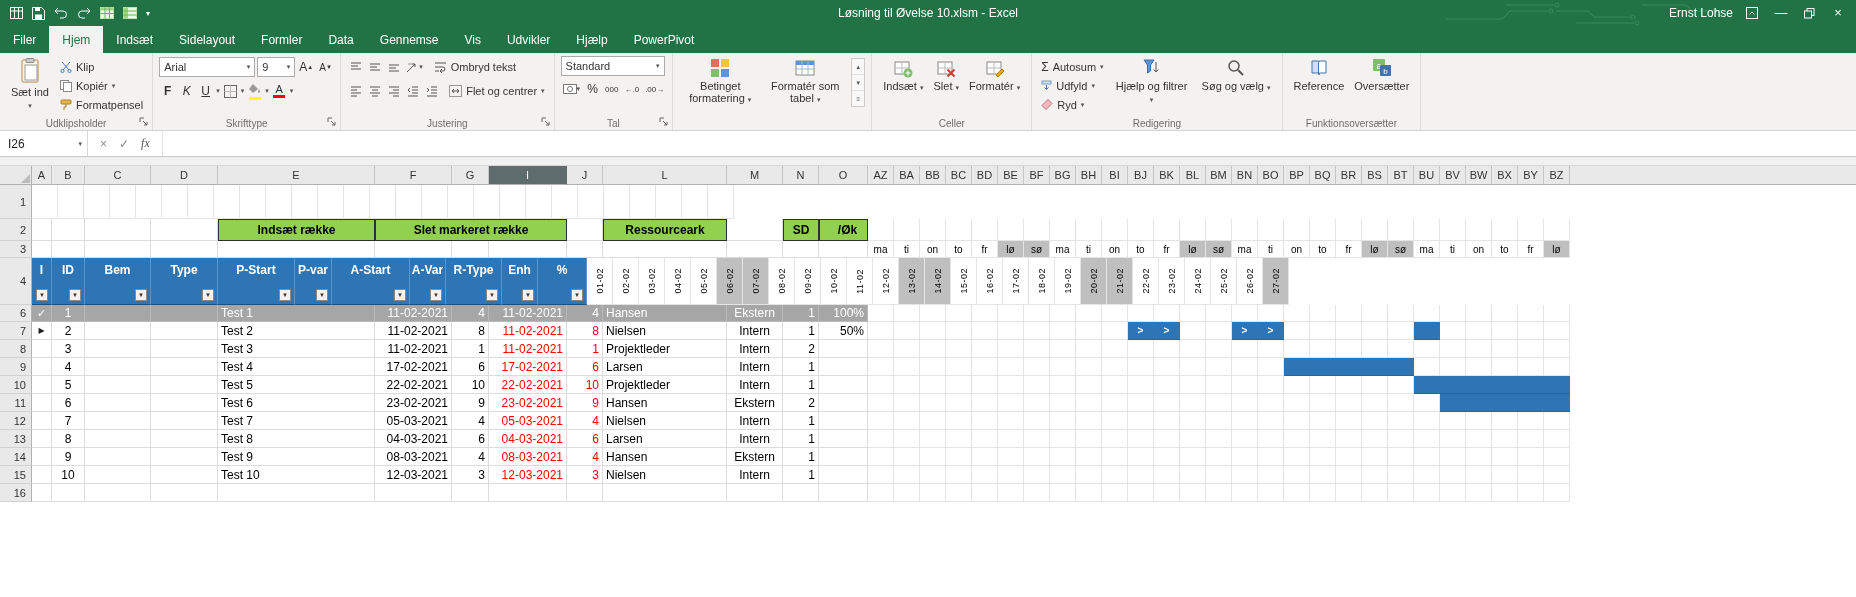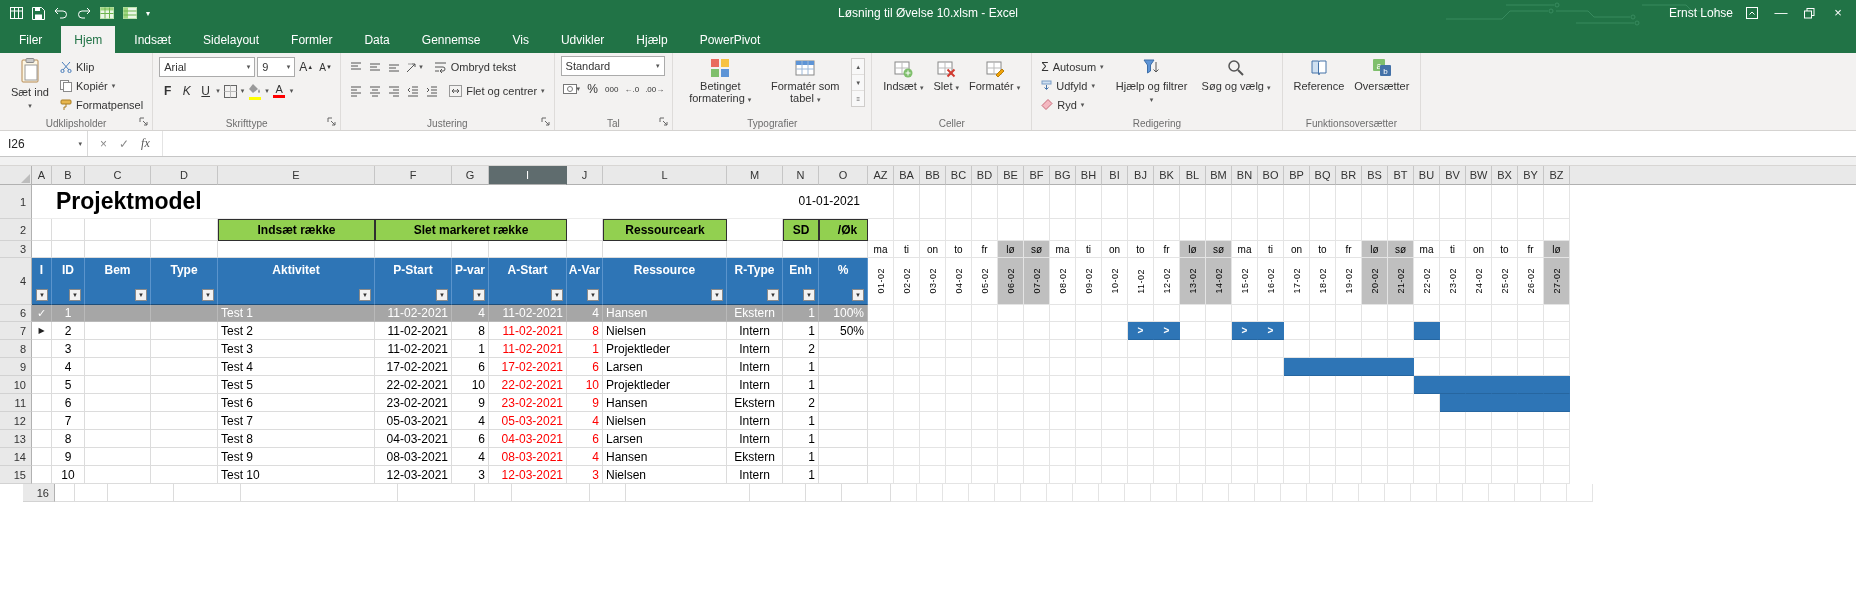--- a/index.html
+++ b/index.html
@@ -16,21 +16,21 @@
   .qat svg { display:block; }
   .qat .chev { font-size:8px; color:#fff; }
   .title-text { position:absolute; left:50%; transform:translateX(-50%); font-size:12px; white-space:nowrap; z-index:2; }
   .decor { position:absolute; right:130px; top:0; z-index:1; opacity:.85; }
   .tb-right { margin-left:auto; display:flex; align-items:center; gap:13px; padding-right:8px; z-index:3; }
   .user { font-size:12px; }
   .wbtn { color:#fff; font-size:13px; line-height:26px; text-align:center; width:20px; cursor:default; }
   
   .tabrow { flex:0 0 27px; background:var(--excel-green,#217346); display:flex; align-items:stretch; color:#fff; }
   .tabs { display:flex; align-items:stretch; }
-  .tab { padding:6px 13px 5px; font-size:12px; display:flex; align-items:center;margin-left:6px; }
+  .tab { padding:6px 13px 5px; font-size:12px; display:flex; align-items:center; }
   .tab.active { background:#f3f2f1; color:var(--excel-green,#217346); }
   .tellme { display:flex; align-items:center; gap:6px; margin-left:20px; font-size:12px; }
   
   .ribbon { flex:0 0 78px; background:#f3f2f1; border-bottom:1px solid #d5d3d1; display:flex; position:relative; color:#333; }
   .group { position:relative; border-right:1px solid #dedcda; padding:3px 6px 14px 6px; display:flex; align-items:flex-start; }
   .grp-label { position:absolute; bottom:1px; left:0; right:0; text-align:center; font-size:10px; color:#6d6d6d; white-space:nowrap; overflow:hidden; }
   .launcher { position:absolute; right:3px; bottom:3px; }
   .bigbtn { display:flex; flex-direction:column; align-items:center; height:58px; padding:2px 5px; font-size:11px; line-height:12px; text-align:center; gap:2px; }
   .bigbtn .lbl { display:block; max-width:72px; white-space:normal; }
   .chev { font-size:7px; color:#555; }
@@ -383,21 +383,20 @@
             <rect x="1" y="3" width="18" height="4" fill="#5d94d6"></rect>
             <path d="M1 11h18 M7 3v14 M13 3v14" stroke="#9cb8d8" fill="none"></path>
           </svg>
         <span class="lbl"><span>Formatér som tabel</span> <span class="chev">▾</span></span>
       </div>
       <div class="galscroll">
         <span>▲</span>
         <span>▼</span>
         <span style="border-bottom:none;">≡</span>
       </div>
-      <div class="grp-label">Typografier</div>
     </div>
 
     <div class="group">
       <div class="bigbtn">
         <svg width="20" height="20" viewBox="0 0 20 20">
             <rect x="2" y="4" width="14" height="12" fill="#fff" stroke="#888"></rect>
             <path d="M2 10h14 M9 4v12" stroke="#bbb" fill="none"></path>
             <circle cx="15" cy="15" r="4.5" fill="#7fbf6c"></circle>
             <path d="M15 12.5v5 M12.5 15h5" stroke="#fff" fill="none"></path>
           </svg>
@@ -539,24 +538,20 @@
         <div class="colh" style="width: 26px; flex: 0 0 26px;">BU</div>
         <div class="colh" style="width: 26px; flex: 0 0 26px;">BV</div>
         <div class="colh" style="width: 26px; flex: 0 0 26px;">BW</div>
         <div class="colh" style="width: 26px; flex: 0 0 26px;">BX</div>
         <div class="colh" style="width: 26px; flex: 0 0 26px;">BY</div>
         <div class="colh" style="width: 26px; flex: 0 0 26px;">BZ</div>
         <div class="colh-filler"></div>
       </div>
       <div class="row r1" style="height: 34px; flex: 0 0 34px;">
         <div class="gut">1</div>
-        <div class="r1left" style="width: 836px; flex: 0 0 836px;">
-          <span class="sheet-title">Projektmodel</span>
-          <span class="r1date">01-01-2021</span>
-        </div>
         <div class="dcell"></div>
         <div class="dcell"></div>
         <div class="dcell"></div>
         <div class="dcell"></div>
         <div class="dcell"></div>
         <div class="dcell"></div>
         <div class="dcell"></div>
         <div class="dcell"></div>
         <div class="dcell"></div>
         <div class="dcell"></div>
@@ -676,42 +671,34 @@
           <span class="flt">▼</span>
         </div>
         <div class="hcell" style="width: 66px; flex: 0 0 66px;">
           <span class="lab">Bem</span>
           <span class="flt">▼</span>
         </div>
         <div class="hcell" style="width: 67px; flex: 0 0 67px;">
           <span class="lab">Type</span>
           <span class="flt">▼</span>
         </div>
-        <div class="hcell" style="width: 157px; flex: 0 0 157px;">
-          <span class="lab">Aktivitet</span>
-          <span class="flt">▼</span>
-        </div>
         <div class="hcell" style="width: 77px; flex: 0 0 77px;">
           <span class="lab">P-Start</span>
           <span class="flt">▼</span>
         </div>
         <div class="hcell" style="width: 37px; flex: 0 0 37px;">
           <span class="lab">P-var</span>
           <span class="flt">▼</span>
         </div>
         <div class="hcell" style="width: 78px; flex: 0 0 78px;">
           <span class="lab">A-Start</span>
           <span class="flt">▼</span>
         </div>
         <div class="hcell" style="width: 36px; flex: 0 0 36px;">
           <span class="lab">A-Var</span>
-          <span class="flt">▼</span>
-        </div>
-        <div class="hcell" style="width: 124px; flex: 0 0 124px;">
-          <span class="lab">Ressource</span>
           <span class="flt">▼</span>
         </div>
         <div class="hcell" style="width: 56px; flex: 0 0 56px;">
           <span class="lab">R-Type</span>
           <span class="flt">▼</span>
         </div>
         <div class="hcell" style="width: 36px; flex: 0 0 36px;">
           <span class="lab">Enh</span>
           <span class="flt">▼</span>
         </div>
@@ -1235,21 +1222,21 @@
         <div class="dcell"></div>
         <div class="dcell"></div>
         <div class="dcell"></div>
         <div class="dcell"></div>
         <div class="dcell"></div>
         <div class="dcell"></div>
         <div class="dcell"></div>
         <div class="dcell"></div>
         <div class="rfiller"></div>
       </div>
-      <div class="row datarow" style="height: 18px; flex: 0 0 18px; padding-left: 23px;">
+      <div class="row datarow" style="height: 18px; flex: 0 0 18px;">
         <div class="gut">16</div>
         <div class="cell a-center" style="width: 20px; flex: 0 0 20px;"></div>
         <div class="cell a-center" style="width: 33px; flex: 0 0 33px;"></div>
         <div class="cell a-left" style="width: 66px; flex: 0 0 66px;"></div>
         <div class="cell a-left" style="width: 67px; flex: 0 0 67px;"></div>
         <div class="cell a-left" style="width: 157px; flex: 0 0 157px;"></div>
         <div class="cell a-right" style="width: 77px; flex: 0 0 77px;"></div>
         <div class="cell a-right" style="width: 37px; flex: 0 0 37px;"></div>
         <div class="cell a-right" style="width: 78px; flex: 0 0 78px;"></div>
         <div class="cell a-right" style="width: 36px; flex: 0 0 36px;"></div>

